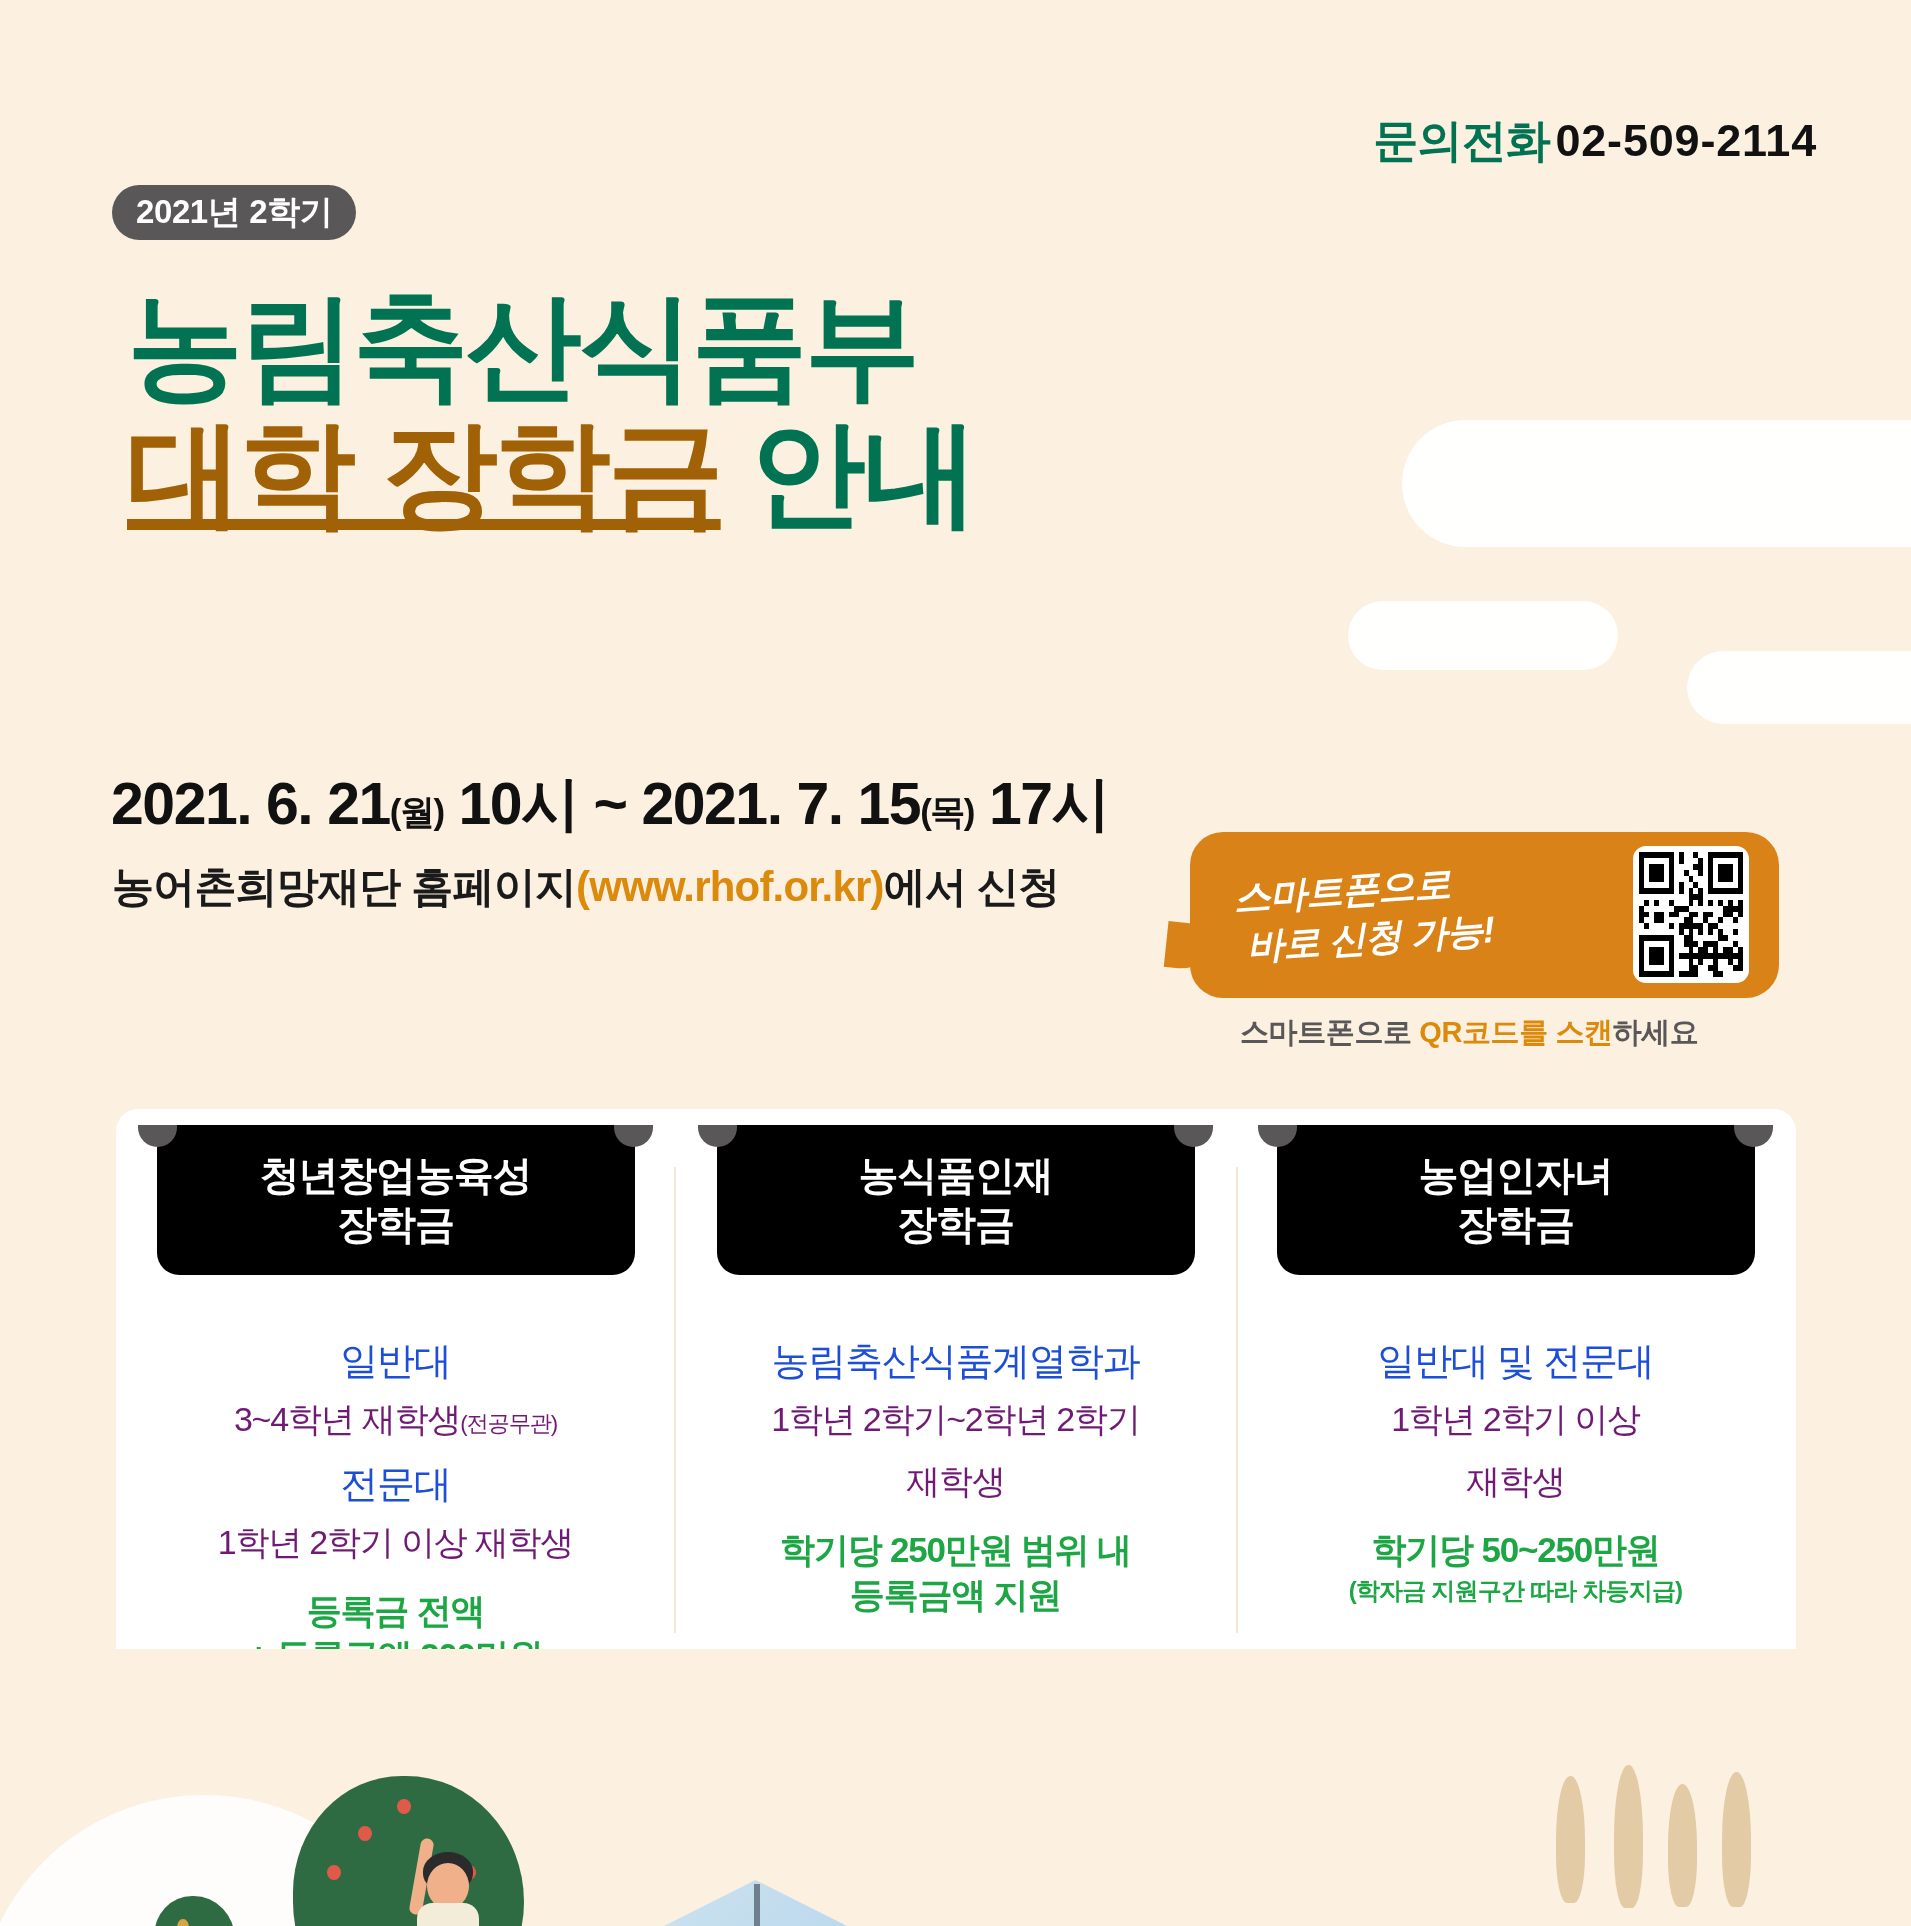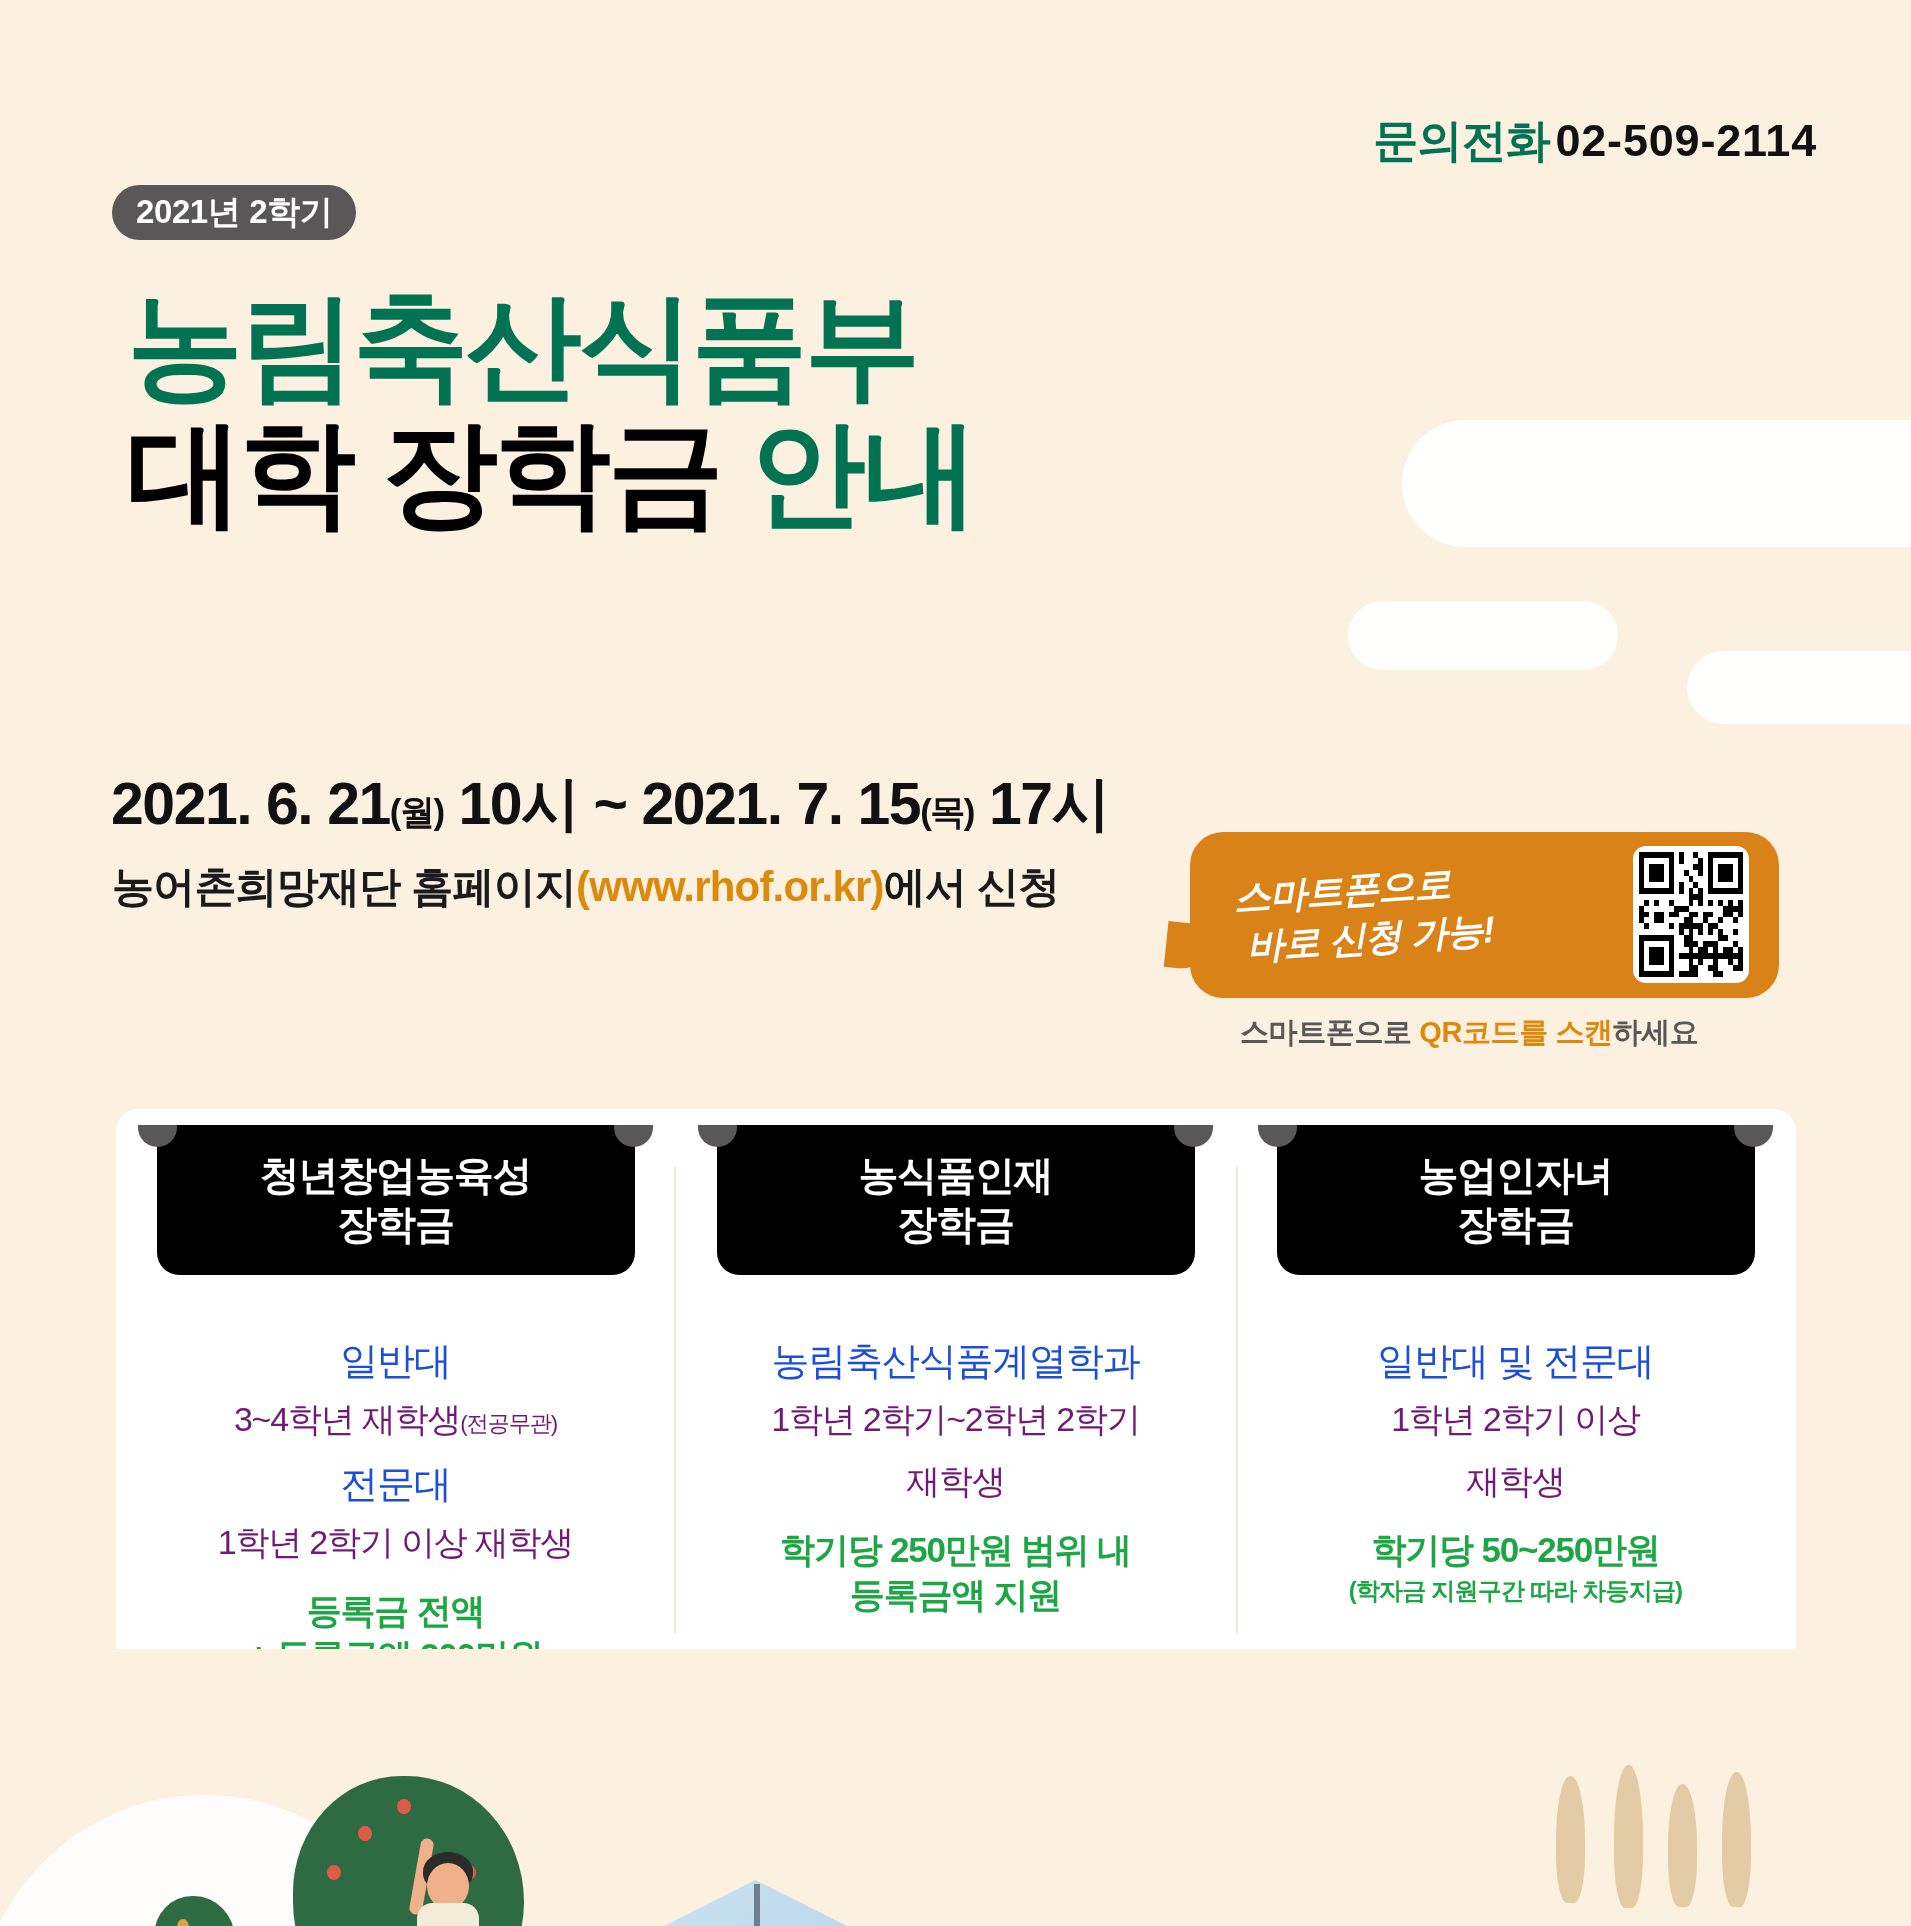--- a/index.html
+++ b/index.html
@@ -27,21 +27,21 @@
     background:#595757;color:#FFFFFF;
     border-radius:385px;
     padding:10px 24px 12.3px 24px;
     font-size:33px;font-weight:800;letter-spacing:-0.4px;
     line-height:1;
   }
 
   .title{position:absolute;left:127px;top:291px;line-height:.96;}
   .title-l1{font-size:116px;font-weight:900;color:#017353;letter-spacing:-3.1px;white-space:nowrap;}
   .title-l2{font-size:116px;font-weight:900;letter-spacing:-3.1px;white-space:nowrap;margin-top:16px;}
-  .t-orange{color:#000000;}
+  .t-orange{color:#a16207;text-decoration:underline;}
   .t-green{color:#017353;}
 
   .date-line{
     position:absolute;left:111px;top:765px;
     font-size:59px;font-weight:900;color:#111111;letter-spacing:-1.5px;white-space:nowrap;
   }
   .date-line .sm{font-size:35px;font-weight:900;}
   .apply-line{
     position:absolute;left:112px;top:859px;
     font-size:42px;font-weight:700;color:#1A1A1A;letter-spacing:-0.8px;white-space:nowrap;

